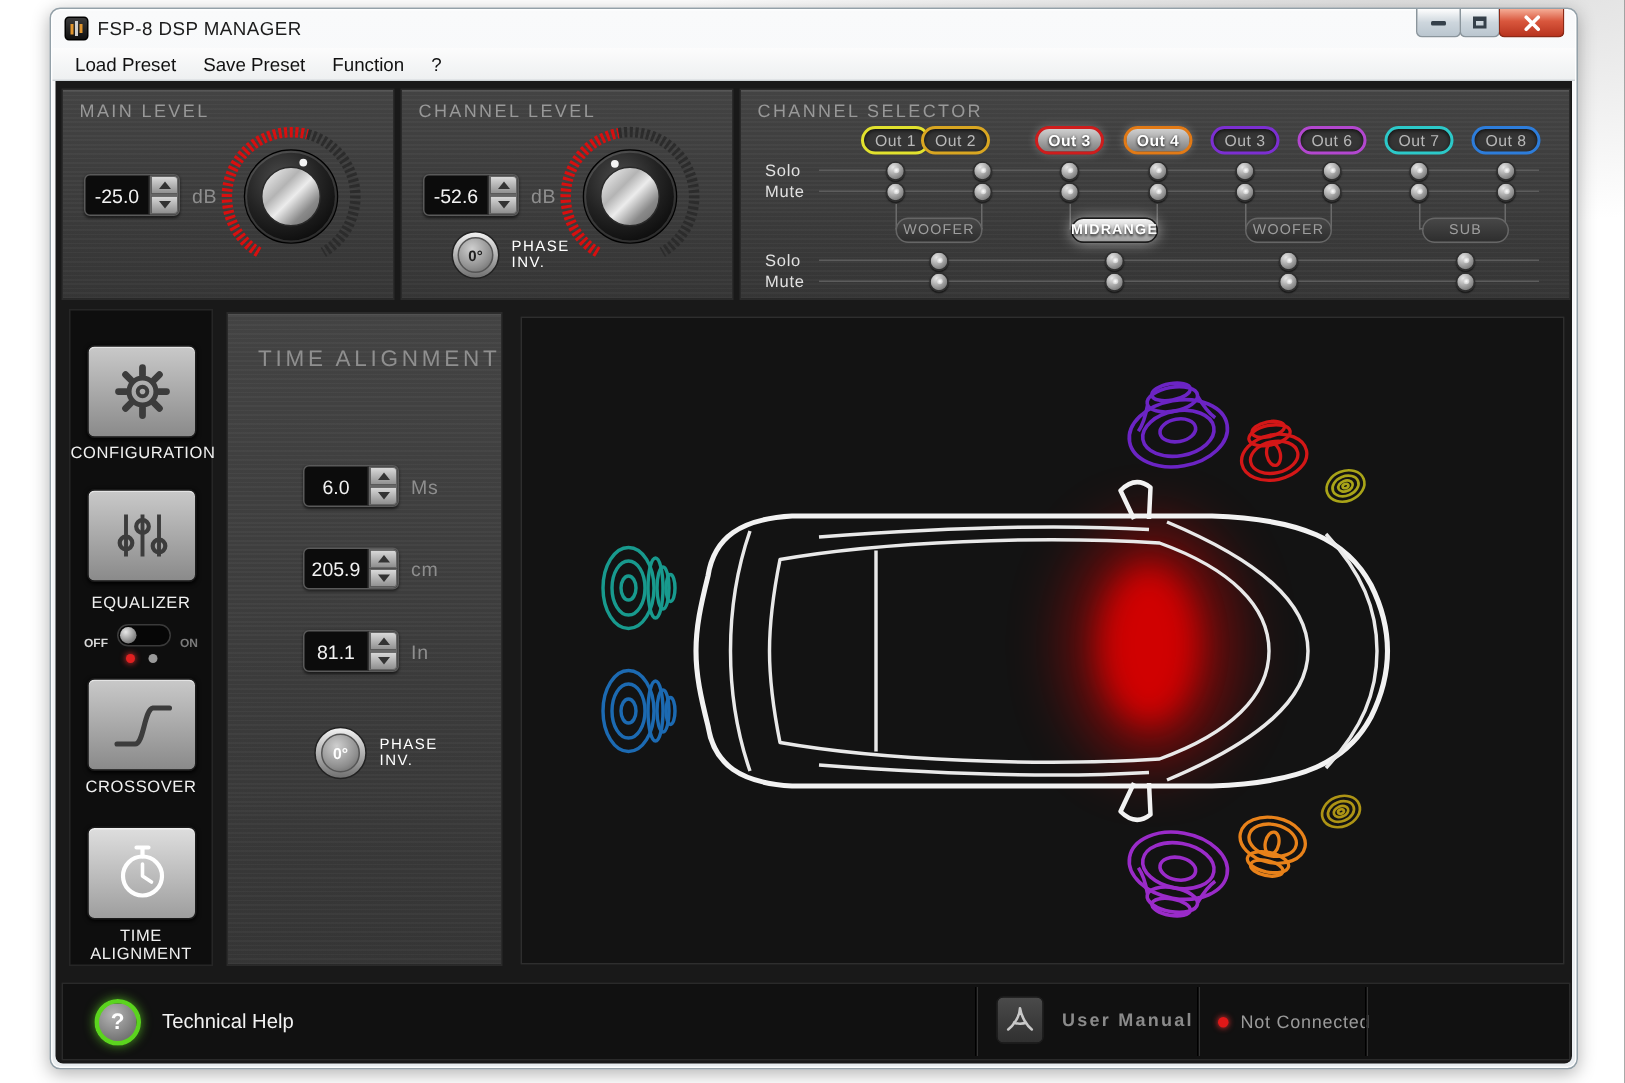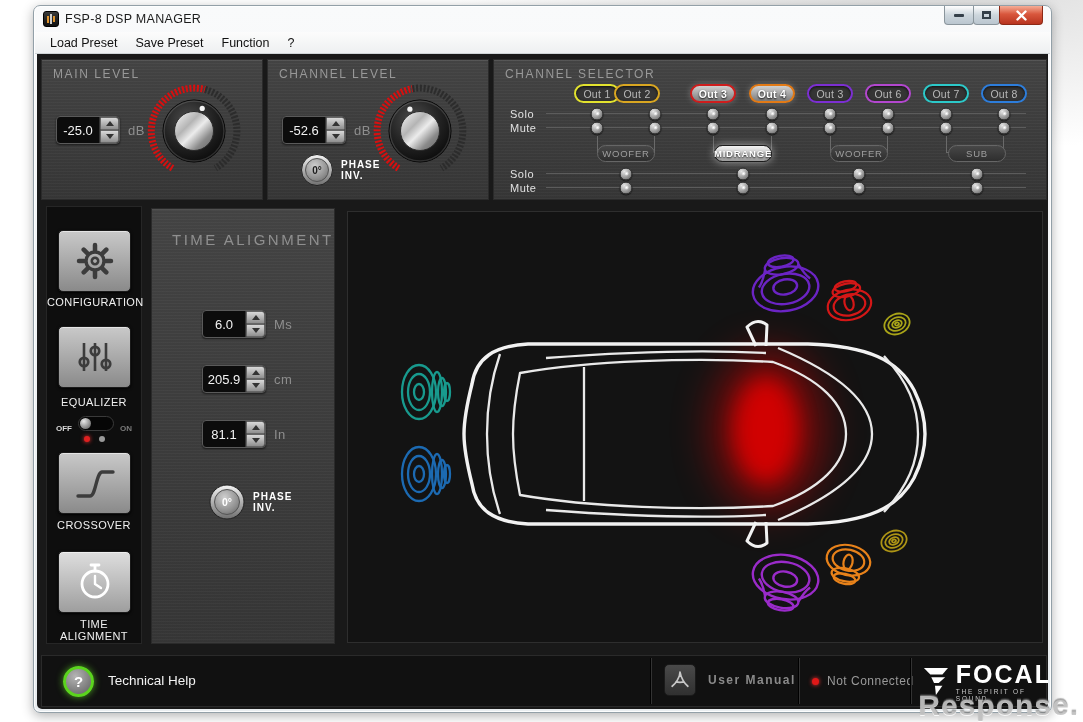--- a/index.html
+++ b/index.html
@@ -48,21 +48,21 @@
   .spin-btns { width:20px; display:flex; flex-direction:column; border-left:1px solid #333; }
   .spin-btns button { flex:1; border:1px solid #666; background:linear-gradient(#d9d9d9,#8f8f8f);
              display:flex; align-items:center; justify-content:center; padding:0; cursor:pointer; }
   .spin-btns button:first-child { border-radius:0 3px 0 0; }
   .spin-btns button:last-child { border-radius:0 0 3px 0; }
   .tri-up { width:0; height:0; border-left:4px solid transparent; border-right:4px solid transparent; border-bottom:5px solid #333; }
   .tri-dn { width:0; height:0; border-left:4px solid transparent; border-right:4px solid transparent; border-top:5px solid #333; }
   .unit { position:absolute; font-size:13px; color:#8e8e8e; letter-spacing:.5px; }
 
   .phase-wrap { position:absolute; display:flex; align-items:center; gap:7px; }
-  .phase-label { font-size:10px; font-weight:bold; color:#fff; letter-spacing:1px; line-height:11px; }
+  .phase-label { font-size:10px; font-weight:normal; color:#fff; letter-spacing:1px; line-height:11px; }
 
   
   .cs-label { position:absolute; font-size:11px; color:#e0e0e0; letter-spacing:.5px; }
   .row-line { position:absolute; height:1px; background:#5c5c5c; }
   .tgl { position:absolute; width:13px; height:13px; border-radius:50%;
          background:radial-gradient(circle at 35% 28%, #e6e6e6, #9a9a9a 55%, #5c5c5c);
          border:1px solid #2e2e2e; box-shadow:0 1px 1px rgba(0,0,0,.6); transform:translate(-50%,-50%); cursor:pointer; }
   .tgl::after { content:""; position:absolute; left:4px; top:3px; width:4px; height:4px; border-radius:50%;
          background:radial-gradient(#fff,#bbb); }
   .out-btn { position:absolute; width:46px; height:19px; border:2px solid currentColor; border-radius:10px;
@@ -544,32 +544,18 @@
           <span>User Manual</span>
         </div>
 
         <div class="f-div" style="left:756px;"></div>
         <div class="status">
           <i></i>
           <span>Not Connected</span>
         </div>
 
         <div class="f-div" style="left:868px;"></div>
-        <div class="brand">
-          <svg width="30" height="34" viewBox="0 0 30 34">
-            <g fill="#fff">
-              <path d="M2,2 L28,2 L22,9 L9,9 Z"></path>
-              <path d="M10,12 L25,12 L18,18 L13,18 Z"></path>
-              <path d="M14,21 L22,21 L15,31 Z"></path>
-            </g>
-          </svg>
-          <div class="brand-txt">
-            <span class="brand-name">FOCAL</span>
-            <span class="brand-tag">THE SPIRIT OF SOUND</span>
-          </div>
-        </div>
       </div>
 
     </div>
   </div>
 
-  <div class="watermark">Response.</div>
 </div>
 
 </body></html>

